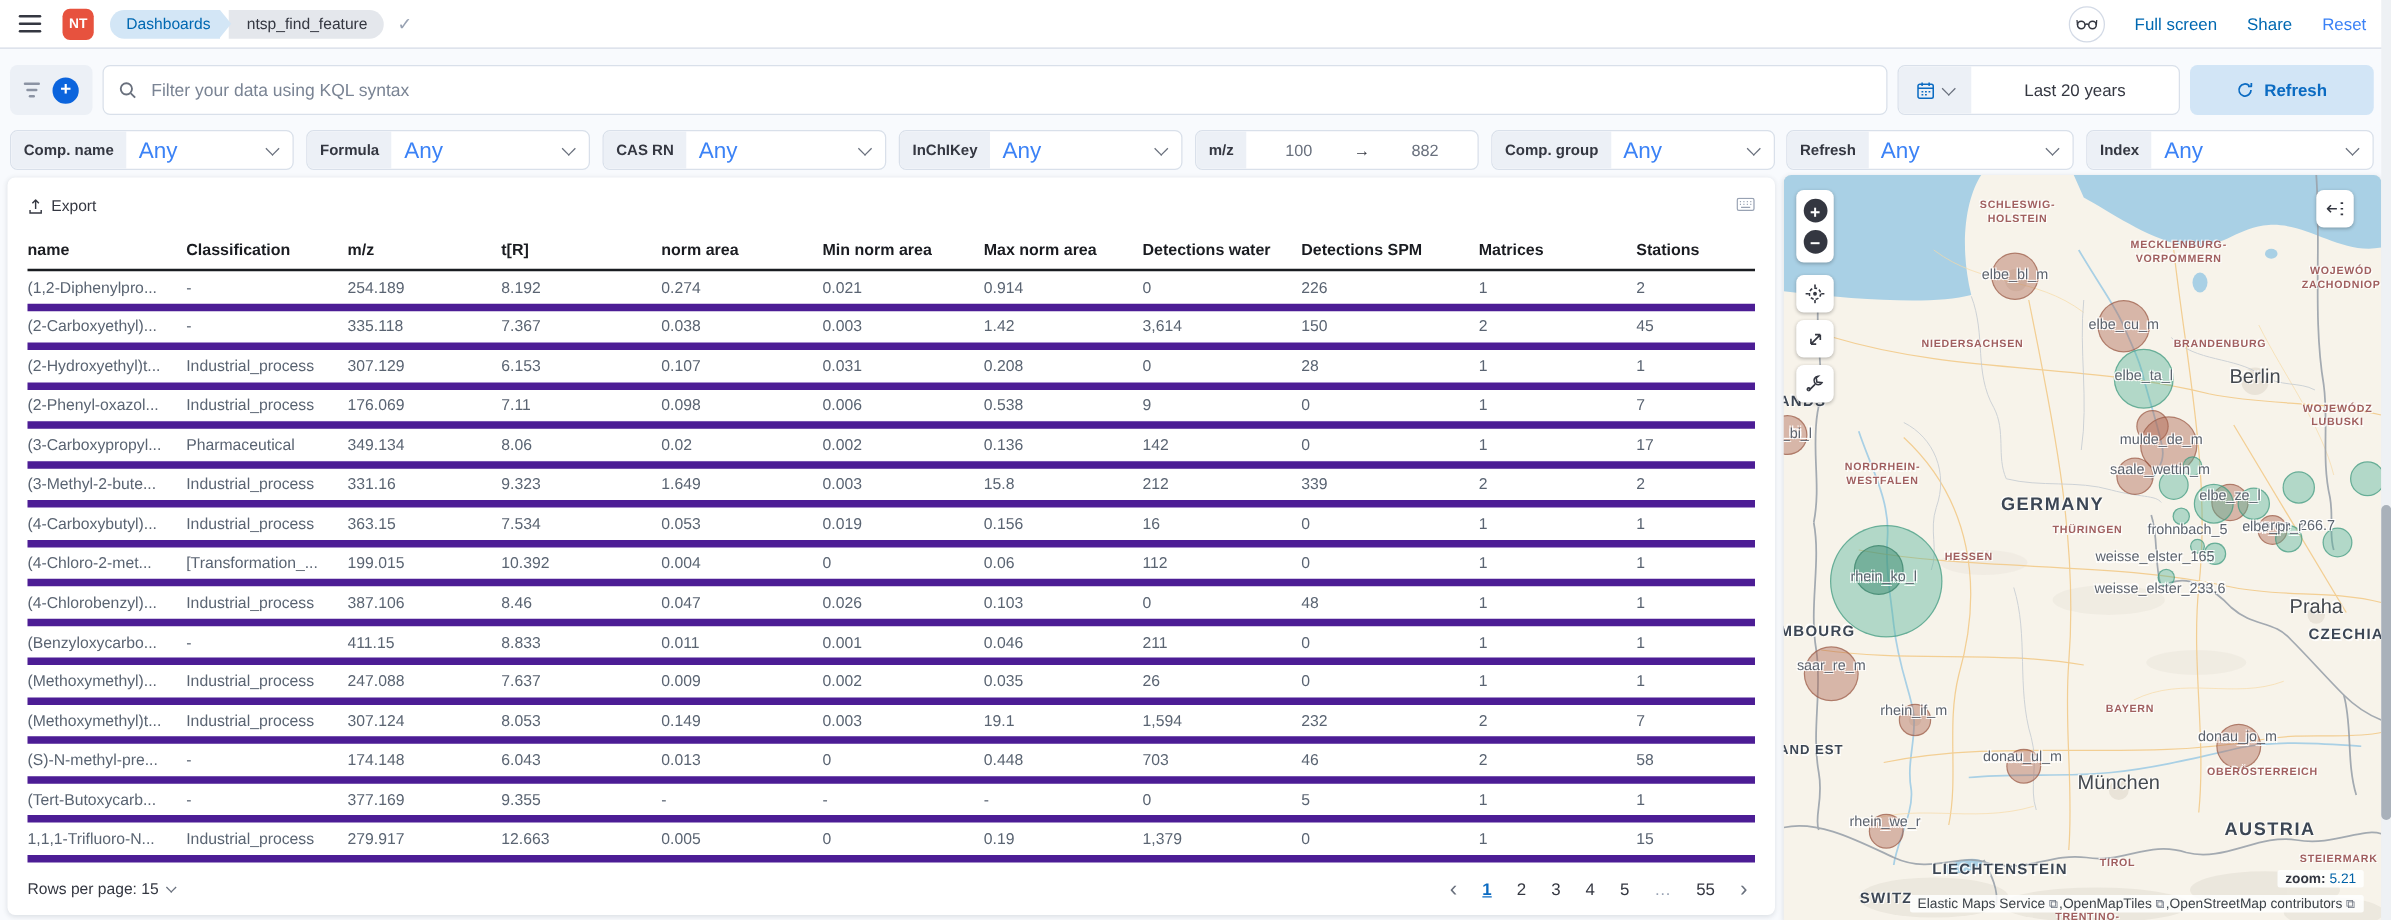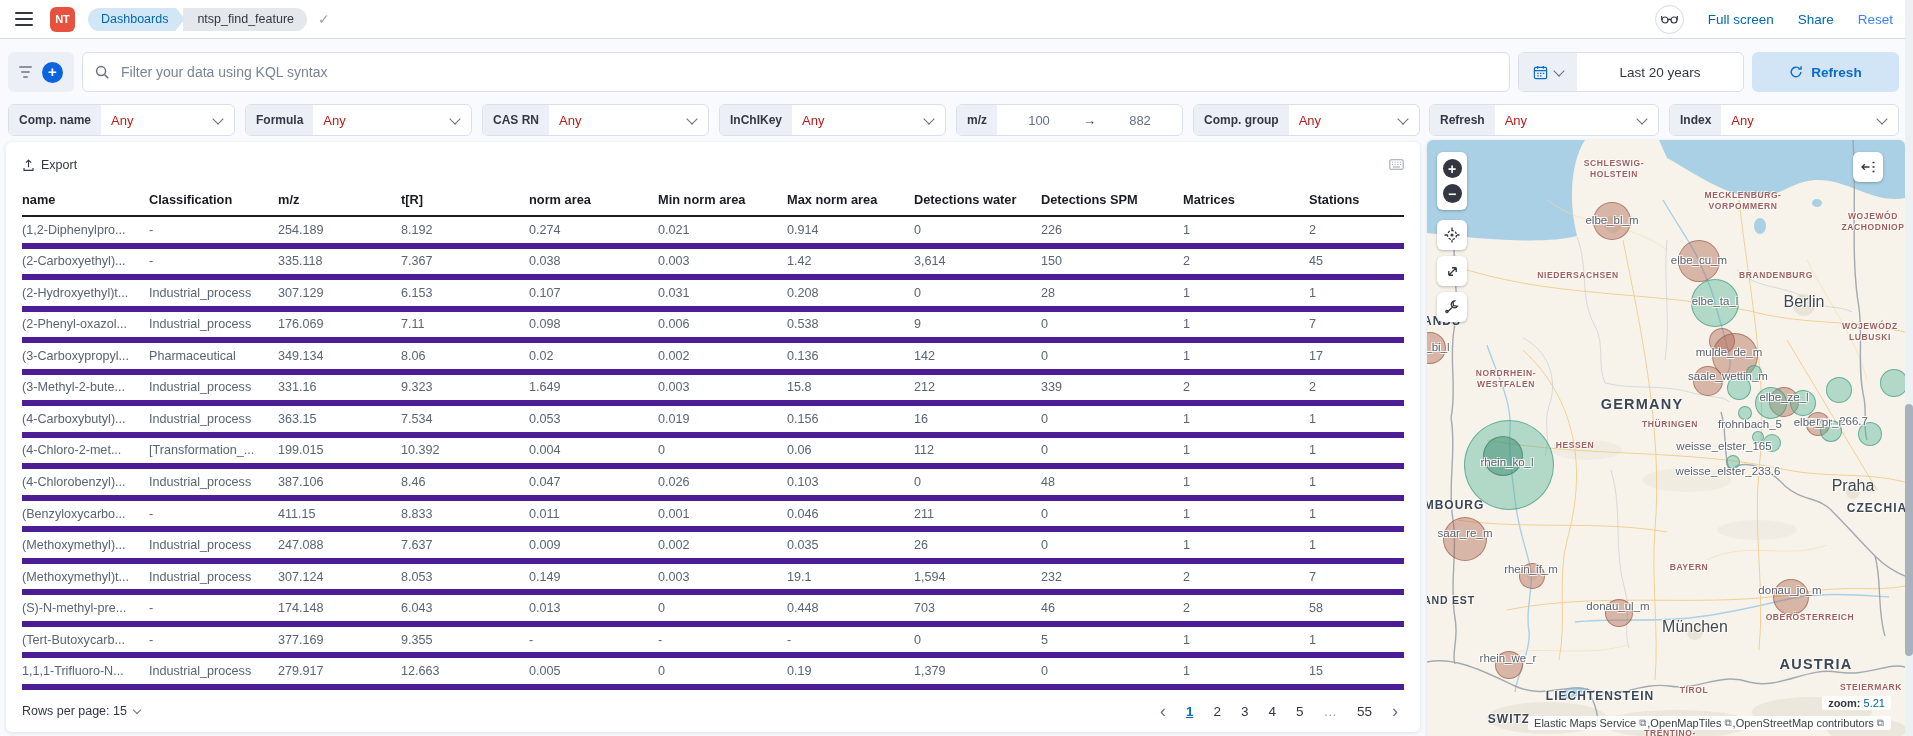--- a/index.html
+++ b/index.html
@@ -47,21 +47,21 @@
   .chev{width:7px;height:7px;border-right:1.6px solid #69707d;border-bottom:1.6px solid #69707d;
         transform:rotate(45deg);display:inline-block;margin-top:-3px;}
 
   
   .filters-left{position:absolute;left:8px;top:104px;width:1412px;display:flex;gap:10px;}
   .filters-right{position:absolute;left:1429px;top:104px;width:470px;display:flex;gap:10px;}
   .filter{height:30px;background:#fff;border:1px solid #d9e0ea;border-radius:6px;display:flex;
           align-items:center;overflow:hidden;flex:1;cursor:pointer;}
   .flabel{background:#ecf0f6;height:100%;display:flex;align-items:center;padding:0 10px;
           font-size:12px;font-weight:700;color:#343741;white-space:nowrap;}
-  .fany{flex:1;padding:0 10px;font-size:13px;color:#b91c1c;text-align:left;}
+  .fany{flex:1;padding:0 10px;font-size:18px;color:#3b82f6;text-align:left;}
   .filter .chev{margin-right:12px;flex:none;}
   .fnum{flex:1;text-align:center;font-size:13px;color:#69707d;}
   .farrow{color:#343741;font-size:13px;padding:0 2px;}
 
   
   .table-panel{position:absolute;left:6px;top:142px;width:1414px;height:590px;background:#fff;border-radius:6px;
                box-shadow:0 1px 4px rgba(60,70,85,.14);padding:0 16px;box-sizing:border-box;
                display:flex;flex-direction:column;z-index:2;}
   .export-row{height:38px;display:flex;align-items:center;justify-content:space-between;padding-top:4px;}
   .export-link{display:flex;gap:6px;align-items:center;font-size:12.5px;color:#343741;cursor:pointer;}
@@ -605,21 +605,21 @@
       <span class="plabel region" style="left: 151px; top: 135px;">NIEDERSACHSEN</span>
       <span class="plabel region" style="left: 349px; top: 135px;">BRANDENBURG</span>
       <span class="plabel region" style="left: 446px; top: 82px;">WOJEWÓD
 ZACHODNIOP</span>
       <span class="plabel region" style="left: 443px; top: 192px;">WOJEWÓDZ
 LUBUSKI</span>
       <span class="plabel region" style="left: 79px; top: 239px;">NORDRHEIN-
 WESTFALEN</span>
       <span class="plabel region" style="left: 148px; top: 305px;">HESSEN</span>
       <span class="plabel region" style="left: 243px; top: 284px;">THÜRINGEN</span>
-      <span class="plabel region" style="left: 262px; top: 427px;">BAYERN</span>
+      <span class="plabel region" style="left: 262px; top: 427px; padding-left: 30px;">BAYERN</span>
       <span class="plabel region" style="left: 383px; top: 477px;">OBERÖSTERREICH</span>
       <span class="plabel region" style="left: 267px; top: 550px;">TIROL</span>
       <span class="plabel region" style="left: 444px; top: 547px;">STEIERMARK</span>
       <span class="plabel region" style="left: 243px; top: 593px;">TRENTINO-</span>
       <span class="plabel country" style="left: 215px; top: 264px;">GERMANY</span>
       <span class="plabel country" style="left: 389px; top: 524px;">AUSTRIA</span>
       <span class="plabel country-md" style="left: 450px; top: 368px;">CZECHIA</span>
       <span class="plabel country-md" style="left: 27px; top: 365px;">MBOURG</span>
       <span class="plabel country-md" style="left: 15px; top: 181px;">ANDS</span>
       <span class="plabel country-sm" style="left: 22px; top: 461px;">AND EST</span>

